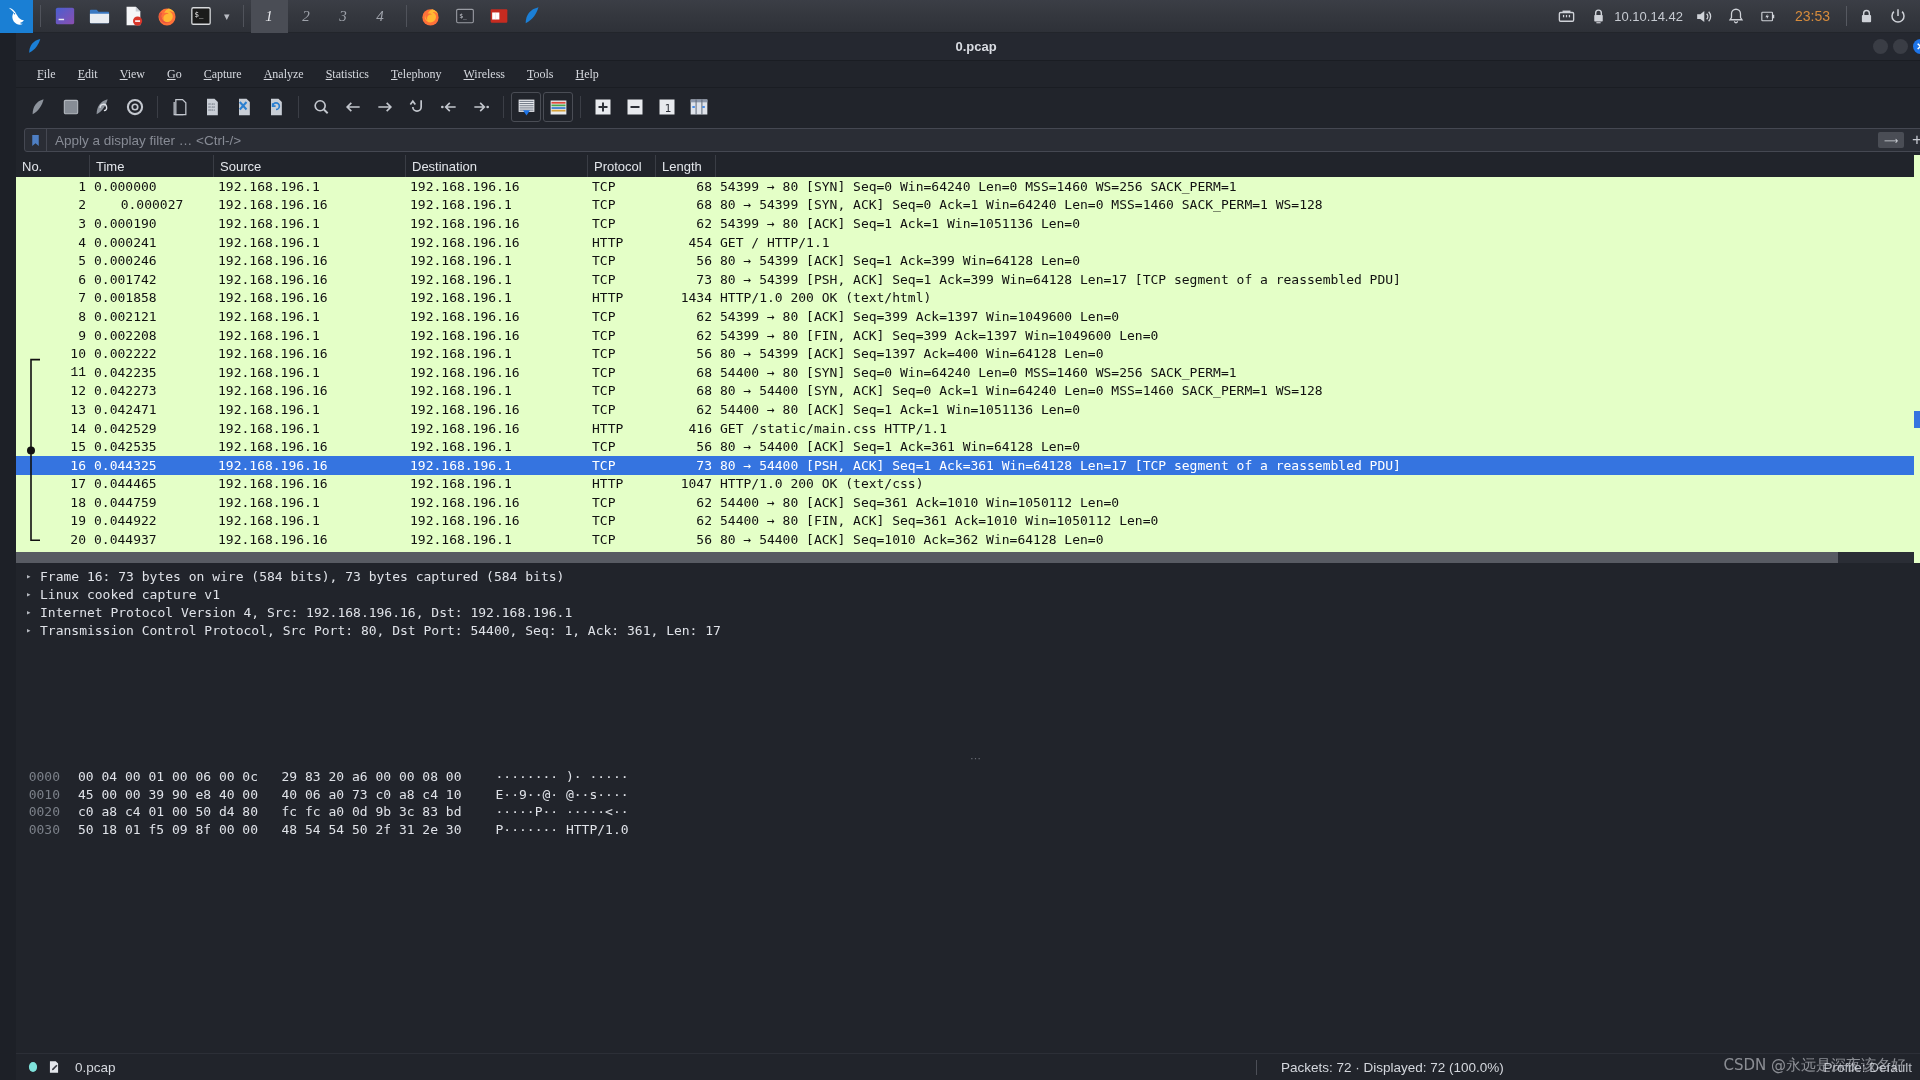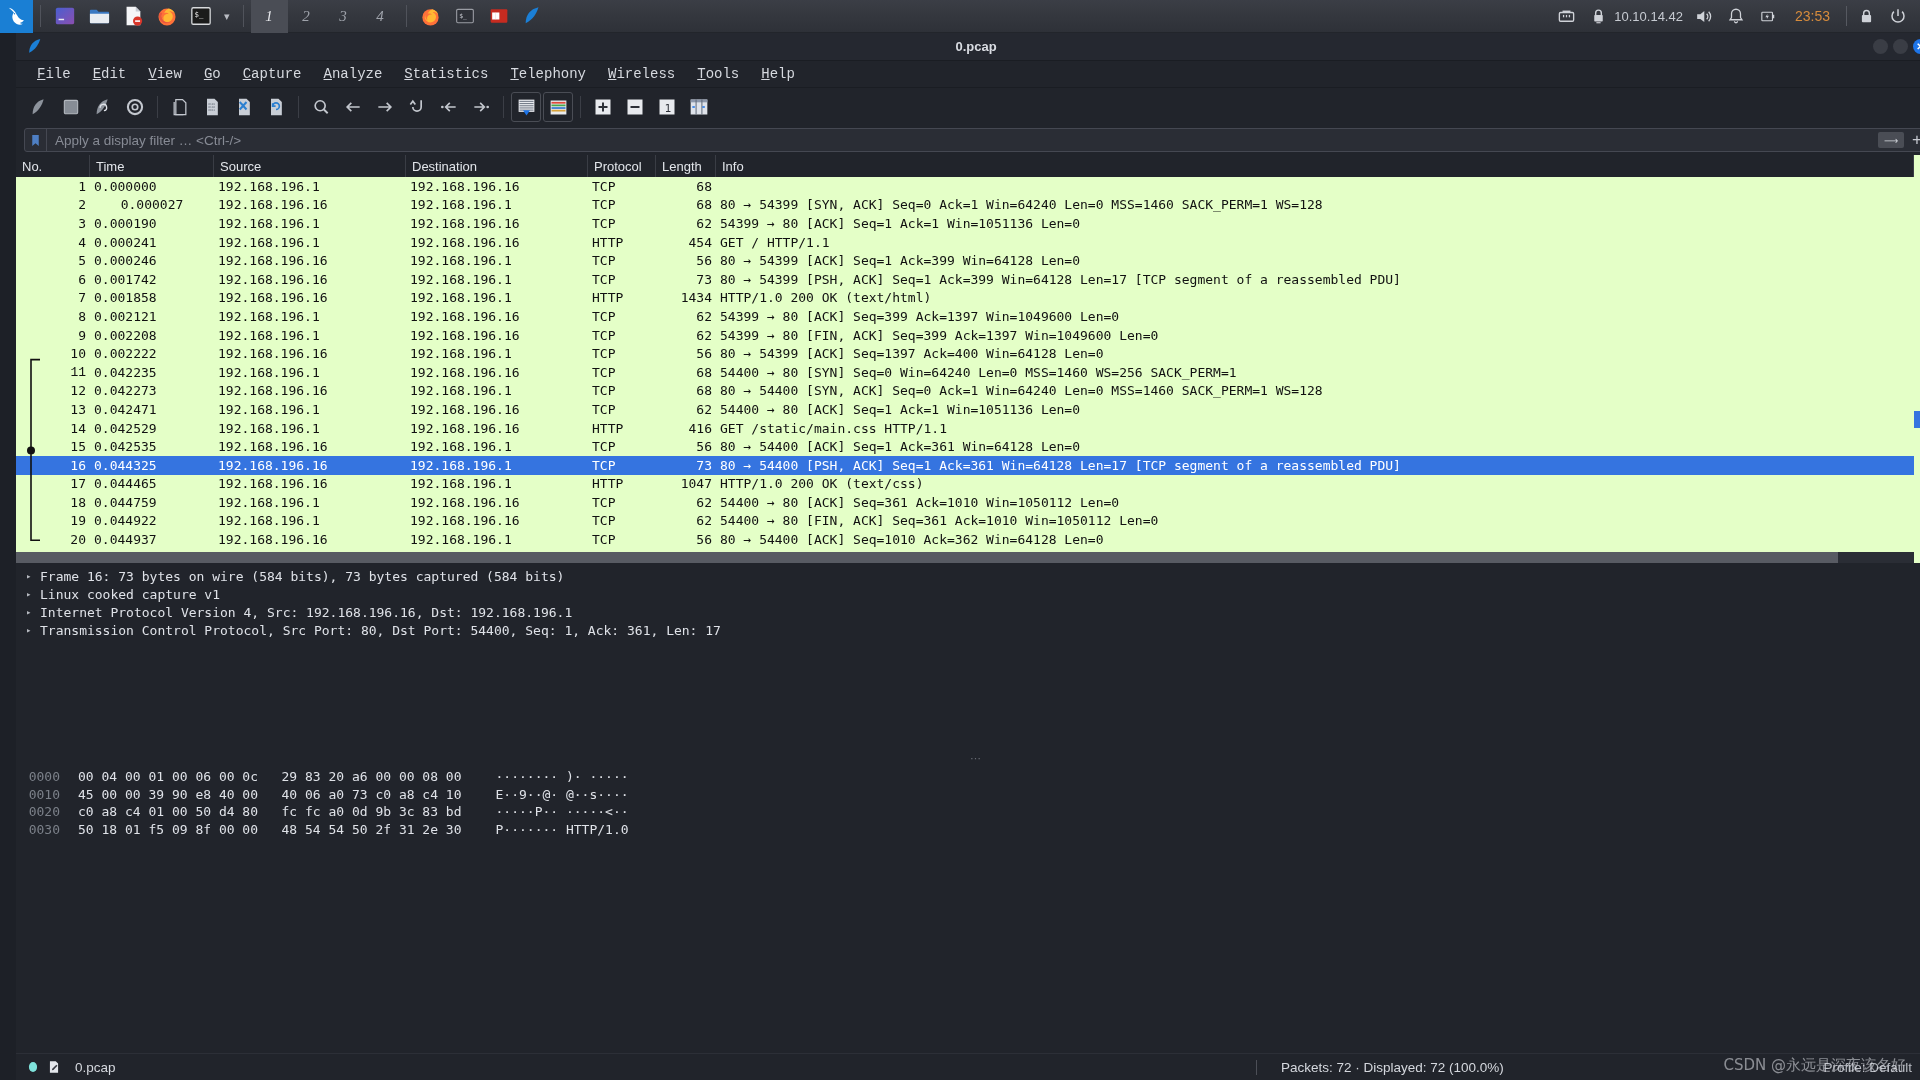--- a/index.html
+++ b/index.html
@@ -54,22 +54,22 @@
   .wbtns { position:absolute; right:8px; display:flex; gap:5px; align-items:center; }
   .wbtn { width:15px; height:15px; border-radius:50%; background:#3a3d45; }
   .wbtn.close { background:#1d74e8; display:flex; align-items:center; justify-content:center;
                 color:#fff; font-size:10px; font-weight:bold; font-family:"Liberation Sans",sans-serif; }
 
   #menubar {
     height:27px; background:#21242b; display:flex; align-items:center;
     padding-left:10px; flex:0 0 auto; border-bottom:1px solid #1a1d23;
   }
   .menu-item {
-    color:#d6d9df; font-size:14px; padding:3px 11px; cursor:default;
-    font-family:Liberation Mono, monospace;
+    color:#d6d9df; font-size:12px; padding:3px 11px; cursor:default;
+    font-family:Liberation Serif, serif;
   }
   .menu-item u { text-decoration:underline; }
 
   #toolbar {
     height:38px; background:#21242b; display:flex; align-items:center;
     padding-left:8px; gap:2px; flex:0 0 auto;
   }
   .tb-btn { width:30px; height:30px; display:flex; align-items:center; justify-content:center; border-radius:3px; }
   .tb-btn.framed { border:1px solid #4a4d55; }
   .tb-sep { width:1px; height:22px; background:#3b3e46; margin:0 5px; }
@@ -502,34 +502,34 @@
 
   <div id="packetlist-wrap">
     <div id="plist-main">
       <div id="plist-header">
           <div class="col" style="width: 74px;">No.</div>
           <div class="col" style="width: 124px;">Time</div>
           <div class="col" style="width: 192px;">Source</div>
           <div class="col" style="width: 182px;">Destination</div>
           <div class="col" style="width: 68px;">Protocol</div>
           <div class="col" style="width: 60px;">Length</div>
-          <div class="col" style="width: 1100px; flex: 1 1 auto;">Info</div>
         </div>
       <div id="plist-rows">
         <svg id="gutter" viewBox="0 0 30 384" preserveAspectRatio="none">
           <path d="M24 187 L15 187 L15 372 L24 372" fill="none" stroke="#111" stroke-width="1.6"></path>
           <circle cx="15" cy="280" r="4" fill="#111"></circle>
         </svg>
       <div class="prow">
             <div class="pc num" style="width: 74px;">1</div>
             <div class="pc " style="width: 124px;">0.000000</div>
             <div class="pc " style="width: 192px;">192.168.196.1</div>
             <div class="pc " style="width: 182px;">192.168.196.16</div>
             <div class="pc " style="width: 68px;">TCP</div>
             <div class="pc len" style="width: 60px;">68</div>
+            <div class="pc " style="width: 1100px; flex: 1 1 auto;">54399 → 80 [SYN] Seq=0 Win=64240 Len=0 MSS=1460 WS=256 SACK_PERM=1</div>
           </div>
           <div class="prow">
             <div class="pc num" style="width: 74px;">2</div>
             <div class="pc " style="width: 124px; text-align: center;">0.000027</div>
             <div class="pc " style="width: 192px;">192.168.196.16</div>
             <div class="pc " style="width: 182px;">192.168.196.1</div>
             <div class="pc " style="width: 68px;">TCP</div>
             <div class="pc len" style="width: 60px;">68</div>
             <div class="pc " style="width: 1100px; flex: 1 1 auto;">80 → 54399 [SYN, ACK] Seq=0 Ack=1 Win=64240 Len=0 MSS=1460 SACK_PERM=1 WS=128</div>
           </div>

